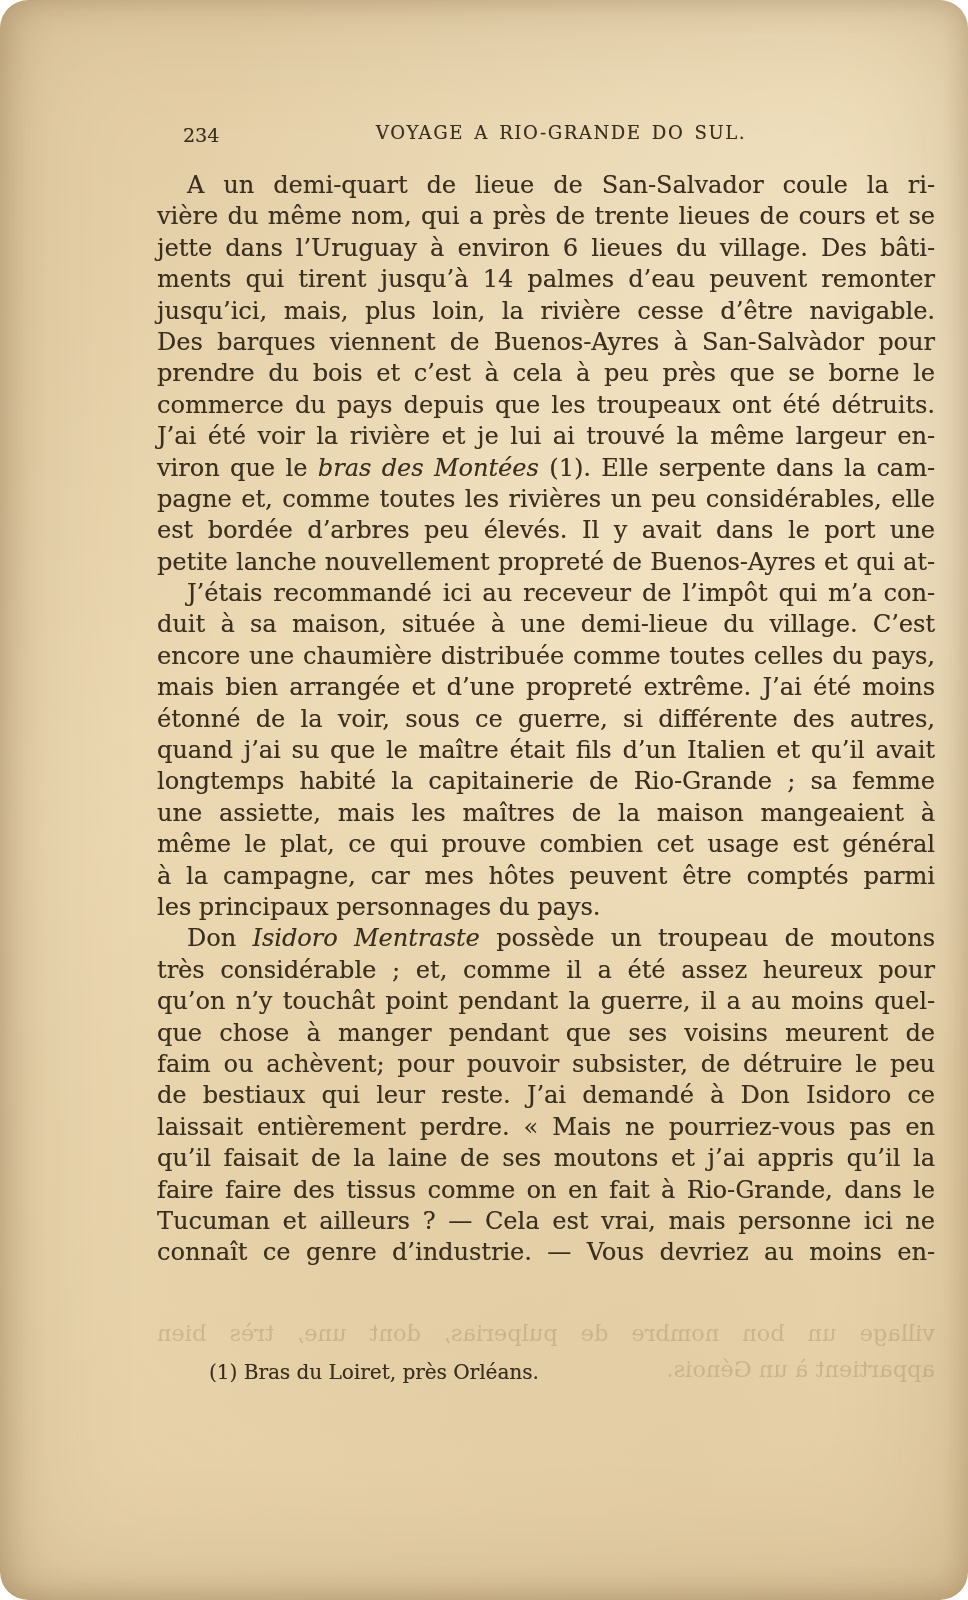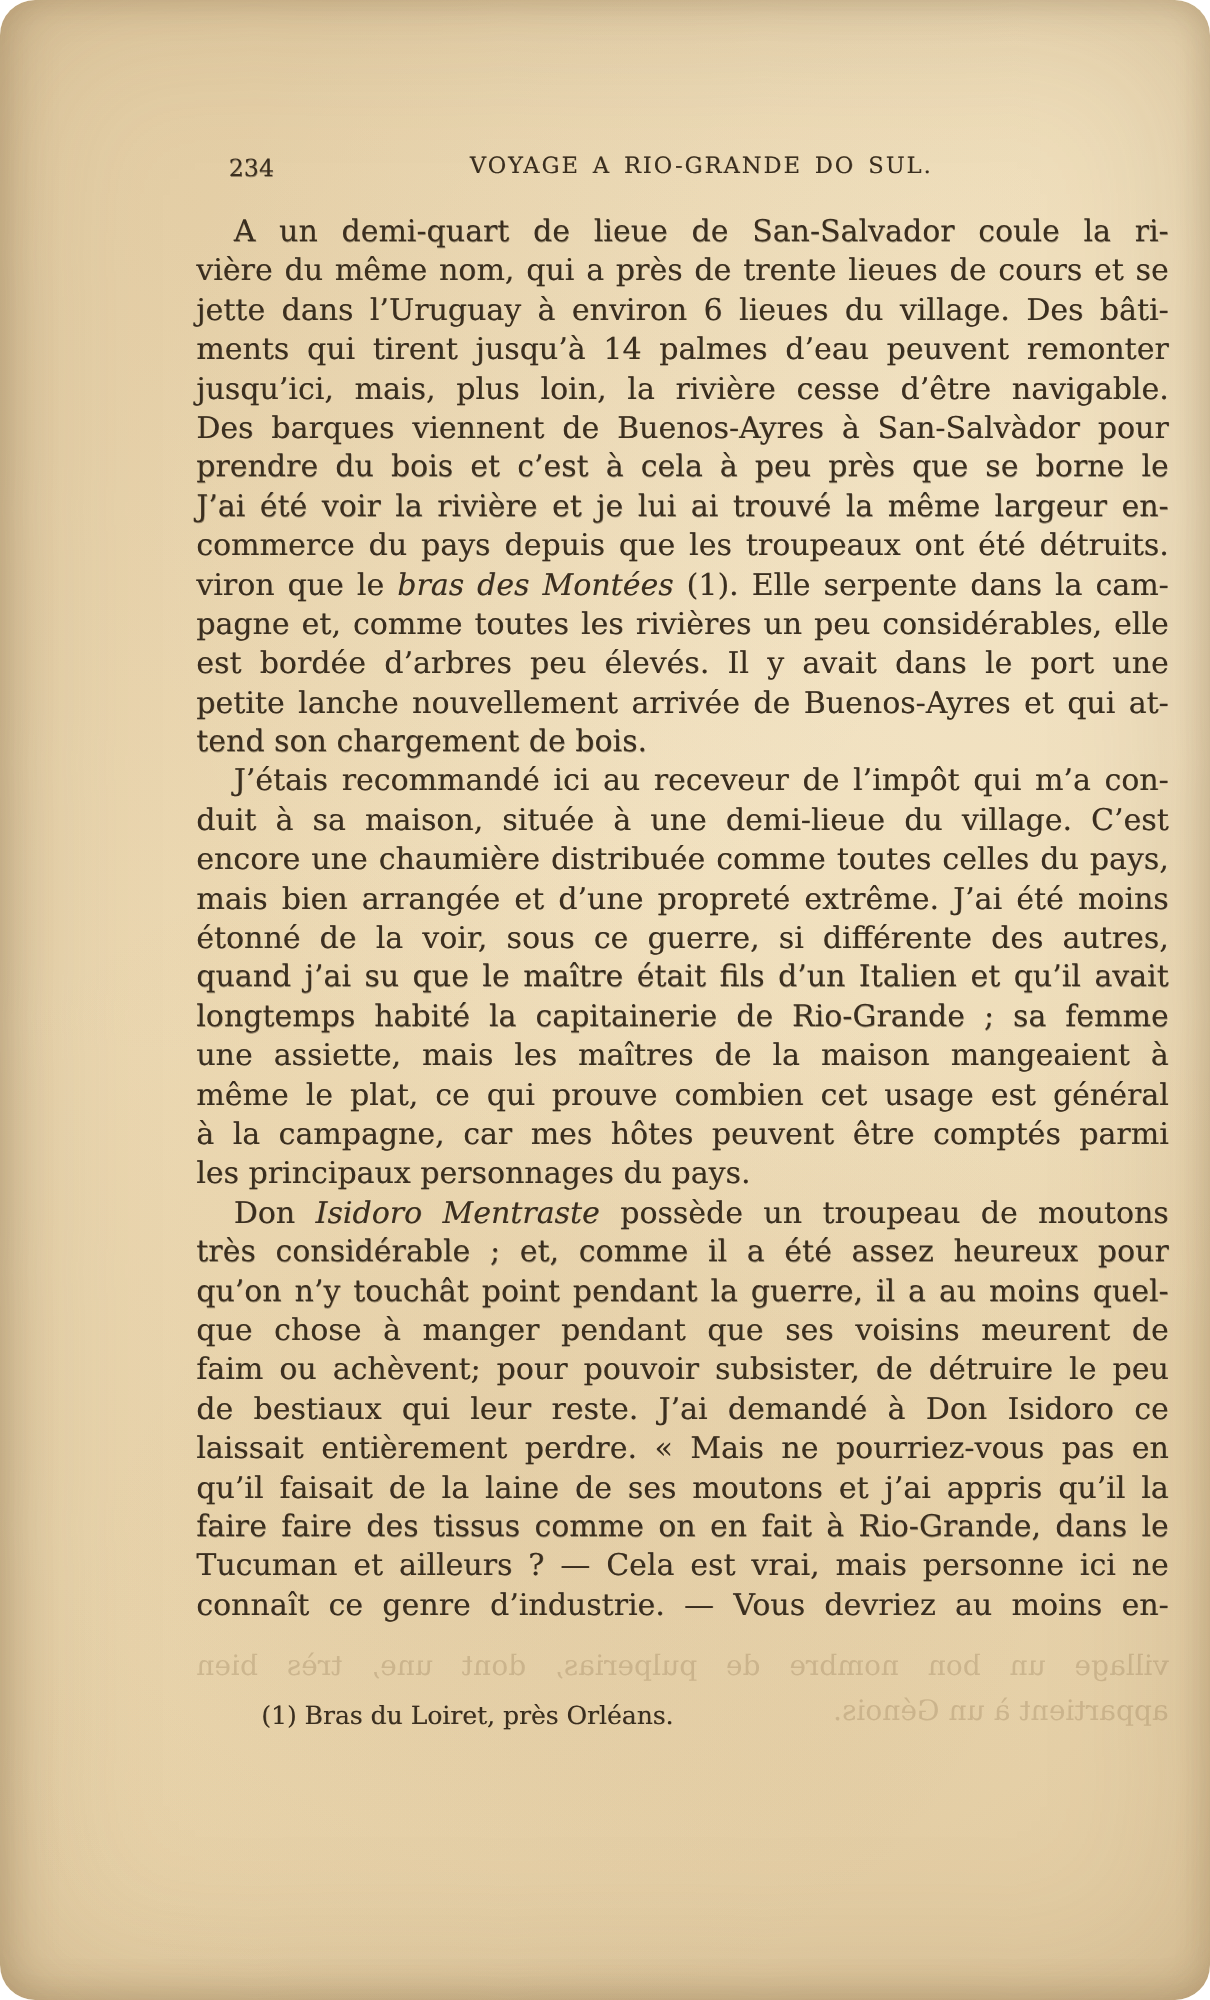--- a/index.html
+++ b/index.html
@@ -122,27 +122,26 @@
   <div class="ghost ghost-2">appartient à un Génois.</div>
 
   <div class="body-text ink" id="body-text">
       <div class="line indent"><span>A un demi-quart de lieue de San-Salvador coule la ri-</span></div>
       <div class="line"><span>vière du même nom, qui a près de trente lieues de cours et se</span></div>
       <div class="line"><span>jette dans l’Uruguay à environ 6 lieues du village. Des bâti-</span></div>
       <div class="line"><span>ments qui tirent jusqu’à 14 palmes d’eau peuvent remonter</span></div>
       <div class="line"><span>jusqu’ici, mais, plus loin, la rivière cesse d’être navigable.</span></div>
       <div class="line"><span>Des barques viennent de Buenos-Ayres à San-Salvàdor pour</span></div>
       <div class="line"><span>prendre du bois et c’est à cela à peu près que se borne le</span></div>
+      <div class="line"><span>commerce du pays depuis que les troupeaux ont été détruits.</span></div>
       <div class="line"><span>J’ai été voir la rivière et je lui ai trouvé la même largeur en-</span></div>
-      <div class="line"><span>commerce du pays depuis que les troupeaux ont été détruits.</span></div>
       <div class="line"><span>viron que le </span><span class="it">bras des Montées</span><span> (1). Elle serpente dans la cam-</span></div>
       <div class="line"><span>pagne et, comme toutes les rivières un peu considérables, elle</span></div>
       <div class="line"><span>est bordée d’arbres peu élevés. Il y avait dans le port une</span></div>
-      <div class="line"><span>petite lanche nouvellement arrivée de Buenos-Ayres et qui at-</span></div>
-      <div class="line end"><span>tend son chargement de bois.</span></div>
+      <div class="line"><span>petite lanche nouvellement propreté de Buenos-Ayres et qui at-</span></div>
       <div class="line indent"><span>J’étais recommandé ici au receveur de l’impôt qui m’a con-</span></div>
       <div class="line"><span>duit à sa maison, située à une demi-lieue du village. C’est</span></div>
       <div class="line"><span>encore une chaumière distribuée comme toutes celles du pays,</span></div>
       <div class="line"><span>mais bien arrangée et d’une propreté extrême. J’ai été moins</span></div>
       <div class="line"><span>étonné de la voir, sous ce guerre, si différente des autres,</span></div>
       <div class="line"><span>quand j’ai su que le maître était fils d’un Italien et qu’il avait</span></div>
       <div class="line"><span>longtemps habité la capitainerie de Rio-Grande ; sa femme</span></div>
       <div class="line"><span>une assiette, mais les maîtres de la maison mangeaient à</span></div>
       <div class="line"><span>même le plat, ce qui prouve combien cet usage est général</span></div>
       <div class="line"><span>à la campagne, car mes hôtes peuvent être comptés parmi</span></div>

